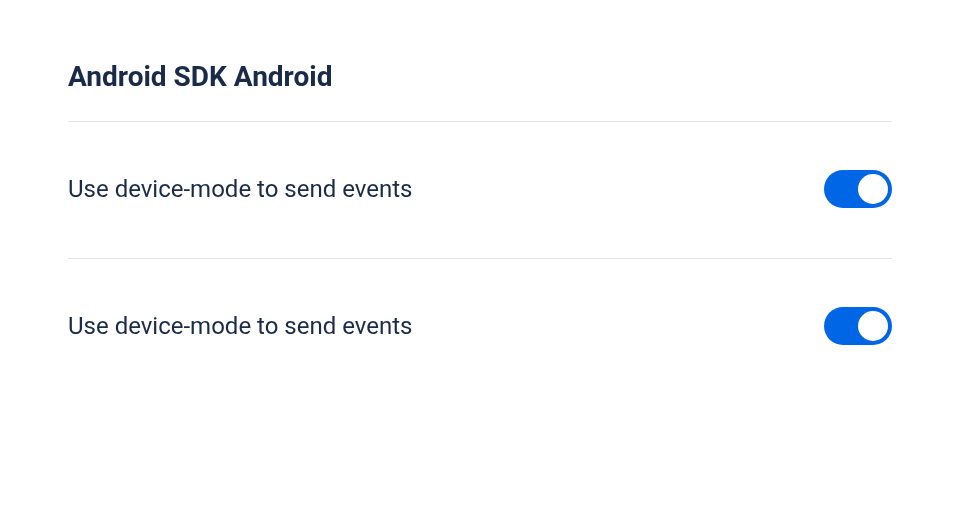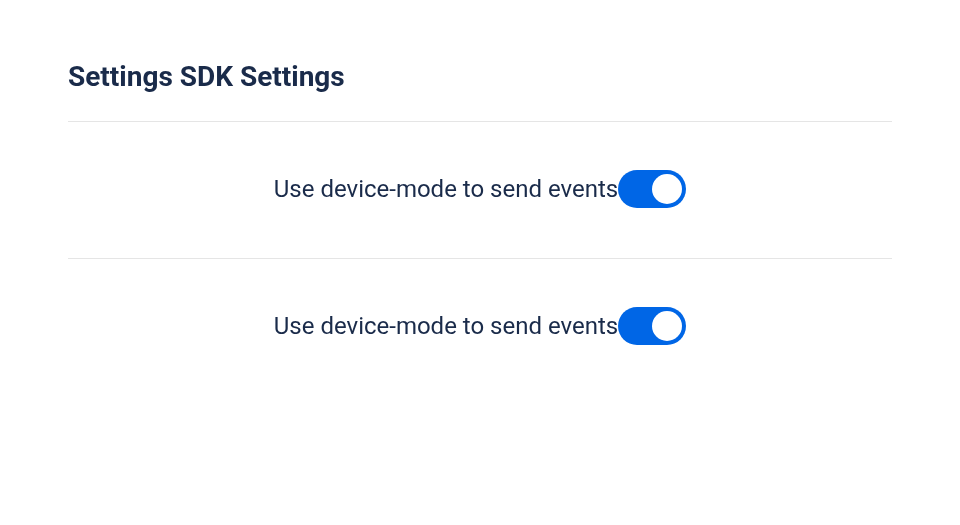--- a/index.html
+++ b/index.html
@@ -29,21 +29,21 @@
     
     .divider {
       height: 1px;
       background: #e5e5e5;
       margin-bottom: 48px;
     }
     
     .setting-row {
       display: flex;
       align-items: center;
-      justify-content: center;
+      justify-content: space-between;
     }
     
     .setting-label {
       font-size: 24px;
       font-weight: 400;
       color: #1a2b4a;
     }
     
     .toggle {
       position: relative;
@@ -63,21 +63,21 @@
       background: #ffffff;
       border-radius: 50%;
       right: 4px;
       top: 4px;
     }
   </style>
 </head>
 <body>
 
 <div class="section">
-  <h2 class="section-title">Settings SDK Settings</h2>
+  <h2 class="section-title">Android SDK Android</h2>
   <div class="divider"></div>
   <div class="setting-row">
     <span class="setting-label">Use device-mode to send events</span>
     <div class="toggle">
       <div class="toggle-knob"></div>
     </div>
   </div>
 </div>
 
 <div class="section">

